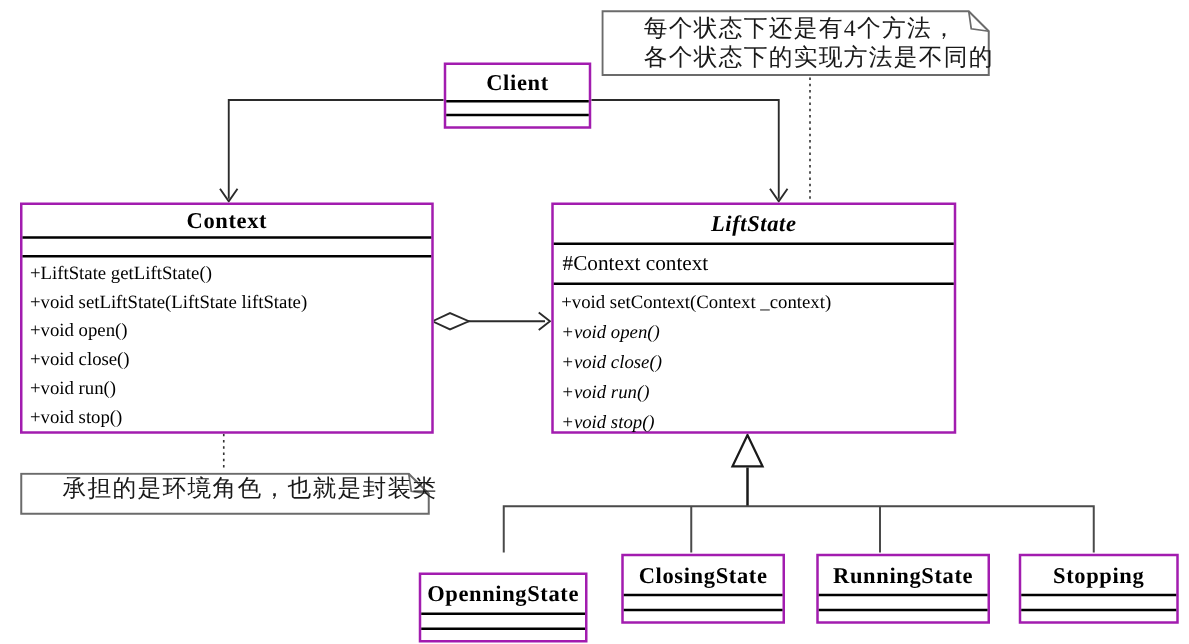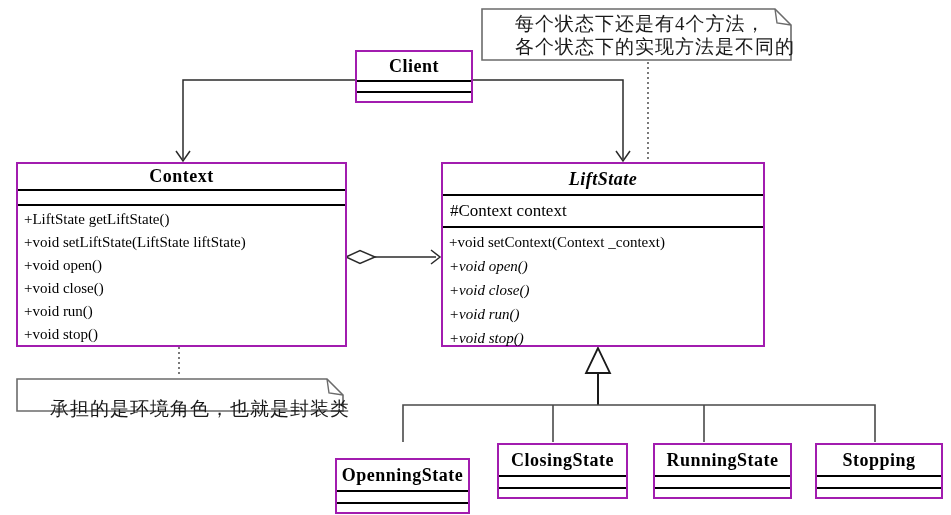--- a/index.html
+++ b/index.html
@@ -51,21 +51,21 @@
   
   .uml-note{position:absolute;box-sizing:border-box;}
   .uml-note .note-shape{position:absolute;left:0;top:0;}
   .uml-note .note-text{
     position:relative;z-index:1;font-size:19px;color:#1a1a1a;
     padding:4px 10px 0 10px;letter-spacing:1px;white-space:nowrap;margin-left:24px;
   }
   .note-top{left:481px;top:8px;width:312px;height:54px;}
   .note-top .note-text{line-height:23px;}
   .note-bottom{left:16px;top:378px;width:329px;height:35px;}
-  .note-bottom .note-text{line-height:28px;padding-top:17px;}
+  .note-bottom .note-text{line-height:28px;padding-top:0;}
 </style>
 </head>
 <body>
 
 <div class="canvas">
 
   <svg class="connectors" width="951" height="515" viewBox="0 0 951 515">
 
     <polyline points="355,80 183,80 183,159" fill="none" stroke="#2b2b2b" stroke-width="1.5"></polyline>
     <polyline points="176,151 183,161 190,151" fill="none" stroke="#2b2b2b" stroke-width="1.5"></polyline>

